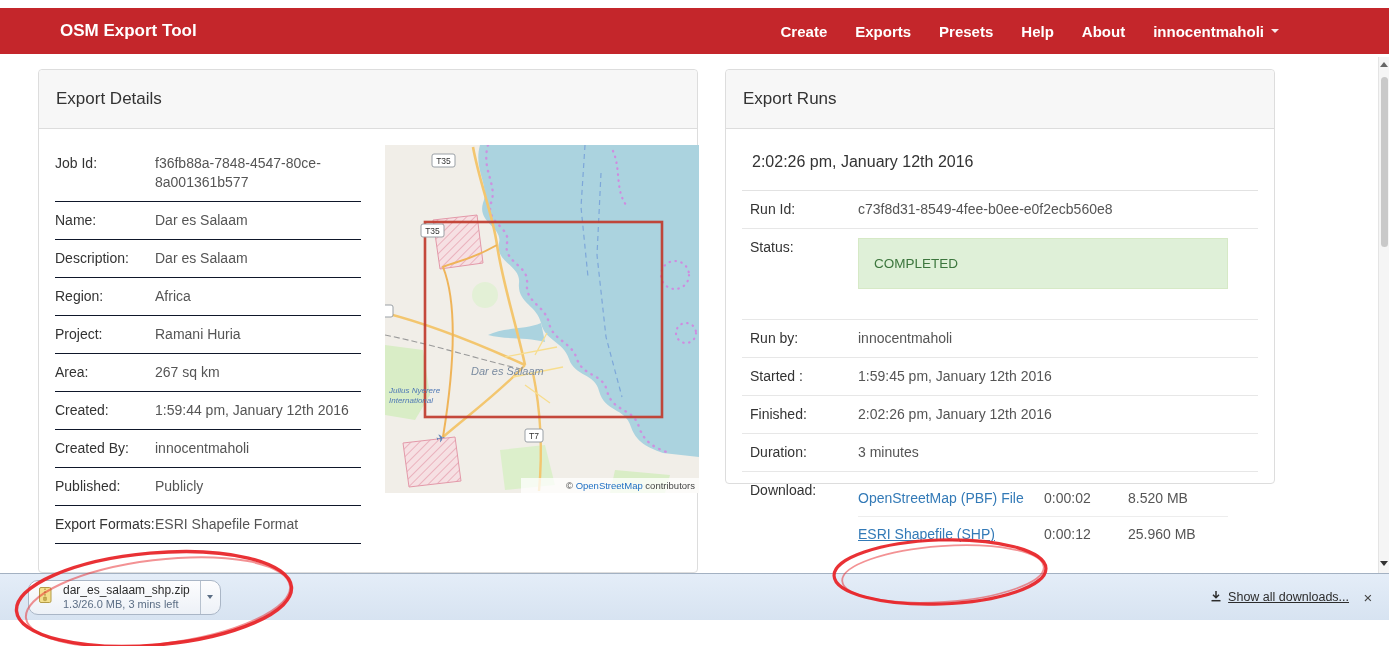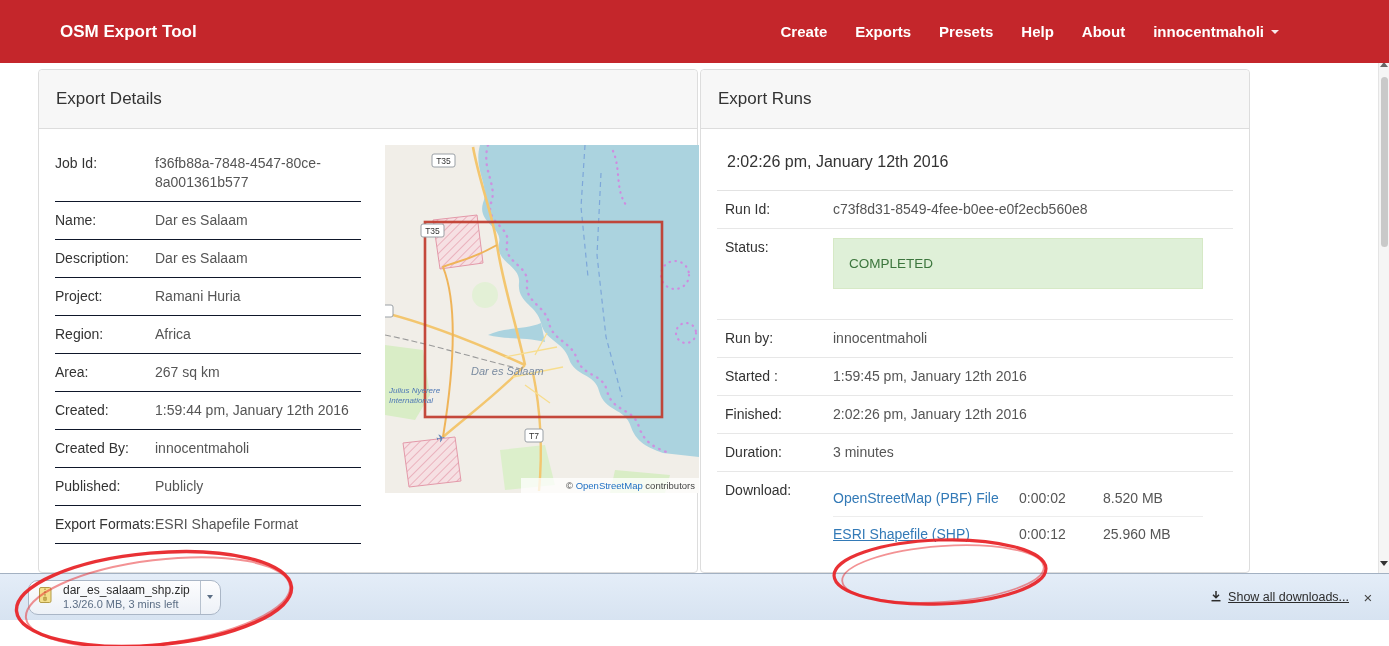--- a/index.html
+++ b/index.html
@@ -4,39 +4,39 @@
 <style>
   * { margin:0; padding:0; box-sizing:border-box; }
   html,body { width:1389px; height:646px; }
   body {
     position:relative; overflow:hidden; background:#fff;
     font-family:"Liberation Sans", sans-serif; color:#333;
   }
 
   
   .navbar {
-    position:absolute; left:0; top:0; width:1389px; height:63px;
+    position:absolute; left:0; top:8px; width:1389px; height:46px;
     background:#c4262b; display:flex; align-items:center; z-index:5;
   }
   .brand { color:#fff; font-weight:bold; font-size:17px; margin-left:60px; cursor:pointer; }
   .nav-items { margin-left:auto; margin-right:96px; display:flex; align-items:center; }
   .nav-item { color:#fff; font-weight:bold; font-size:15px; padding:0 14px; cursor:pointer; white-space:nowrap; }
   .nav-user { display:flex; align-items:center; gap:7px; }
   .caret-down {
     width:0; height:0; border-left:4px solid transparent; border-right:4px solid transparent;
     border-top:4px solid rgba(255,255,255,.9); display:inline-block;
   }
 
   
   .panel {
     position:absolute; top:69px; background:#fff;
     border:1px solid #ddd; border-radius:4px; z-index:2;
   }
   .panel-details { left:38px; width:660px; height:504px; }
-  .panel-runs   { left:700px; width:550px; height:504px; }
+  .panel-runs   { left:725px; width:550px; height:415px; }
   .panel-header {
     height:59px; background:#f7f7f7; border-bottom:1px solid #ddd;
     border-radius:4px 4px 0 0; display:flex; align-items:center;
     padding:0 17px; font-size:17px; color:#333;
   }
   .panel-body { position:relative; padding:16px; }
 
   
   .details-table { width:306px; }
   .d-row { display:flex; align-items:flex-start; border-bottom:1px solid #0f172a; padding:9px 8px 9px 0; font-size:14px; line-height:19px; }
@@ -127,26 +127,26 @@
       </div>
       <div class="d-row">
         <div class="d-label">Name:</div>
         <div class="d-value">Dar es Salaam</div>
       </div>
       <div class="d-row">
         <div class="d-label">Description:</div>
         <div class="d-value">Dar es Salaam</div>
       </div>
       <div class="d-row">
+        <div class="d-label">Region:</div>
+        <div class="d-value">Africa</div>
+      </div>
+      <div class="d-row">
         <div class="d-label">Project:</div>
         <div class="d-value">Ramani Huria</div>
-      </div>
-      <div class="d-row">
-        <div class="d-label">Region:</div>
-        <div class="d-value">Africa</div>
       </div>
       <div class="d-row">
         <div class="d-label">Area:</div>
         <div class="d-value">267 sq km</div>
       </div>
       <div class="d-row">
         <div class="d-label">Created:</div>
         <div class="d-value">1:59:44 pm, January 12th 2016</div>
       </div>
       <div class="d-row">

